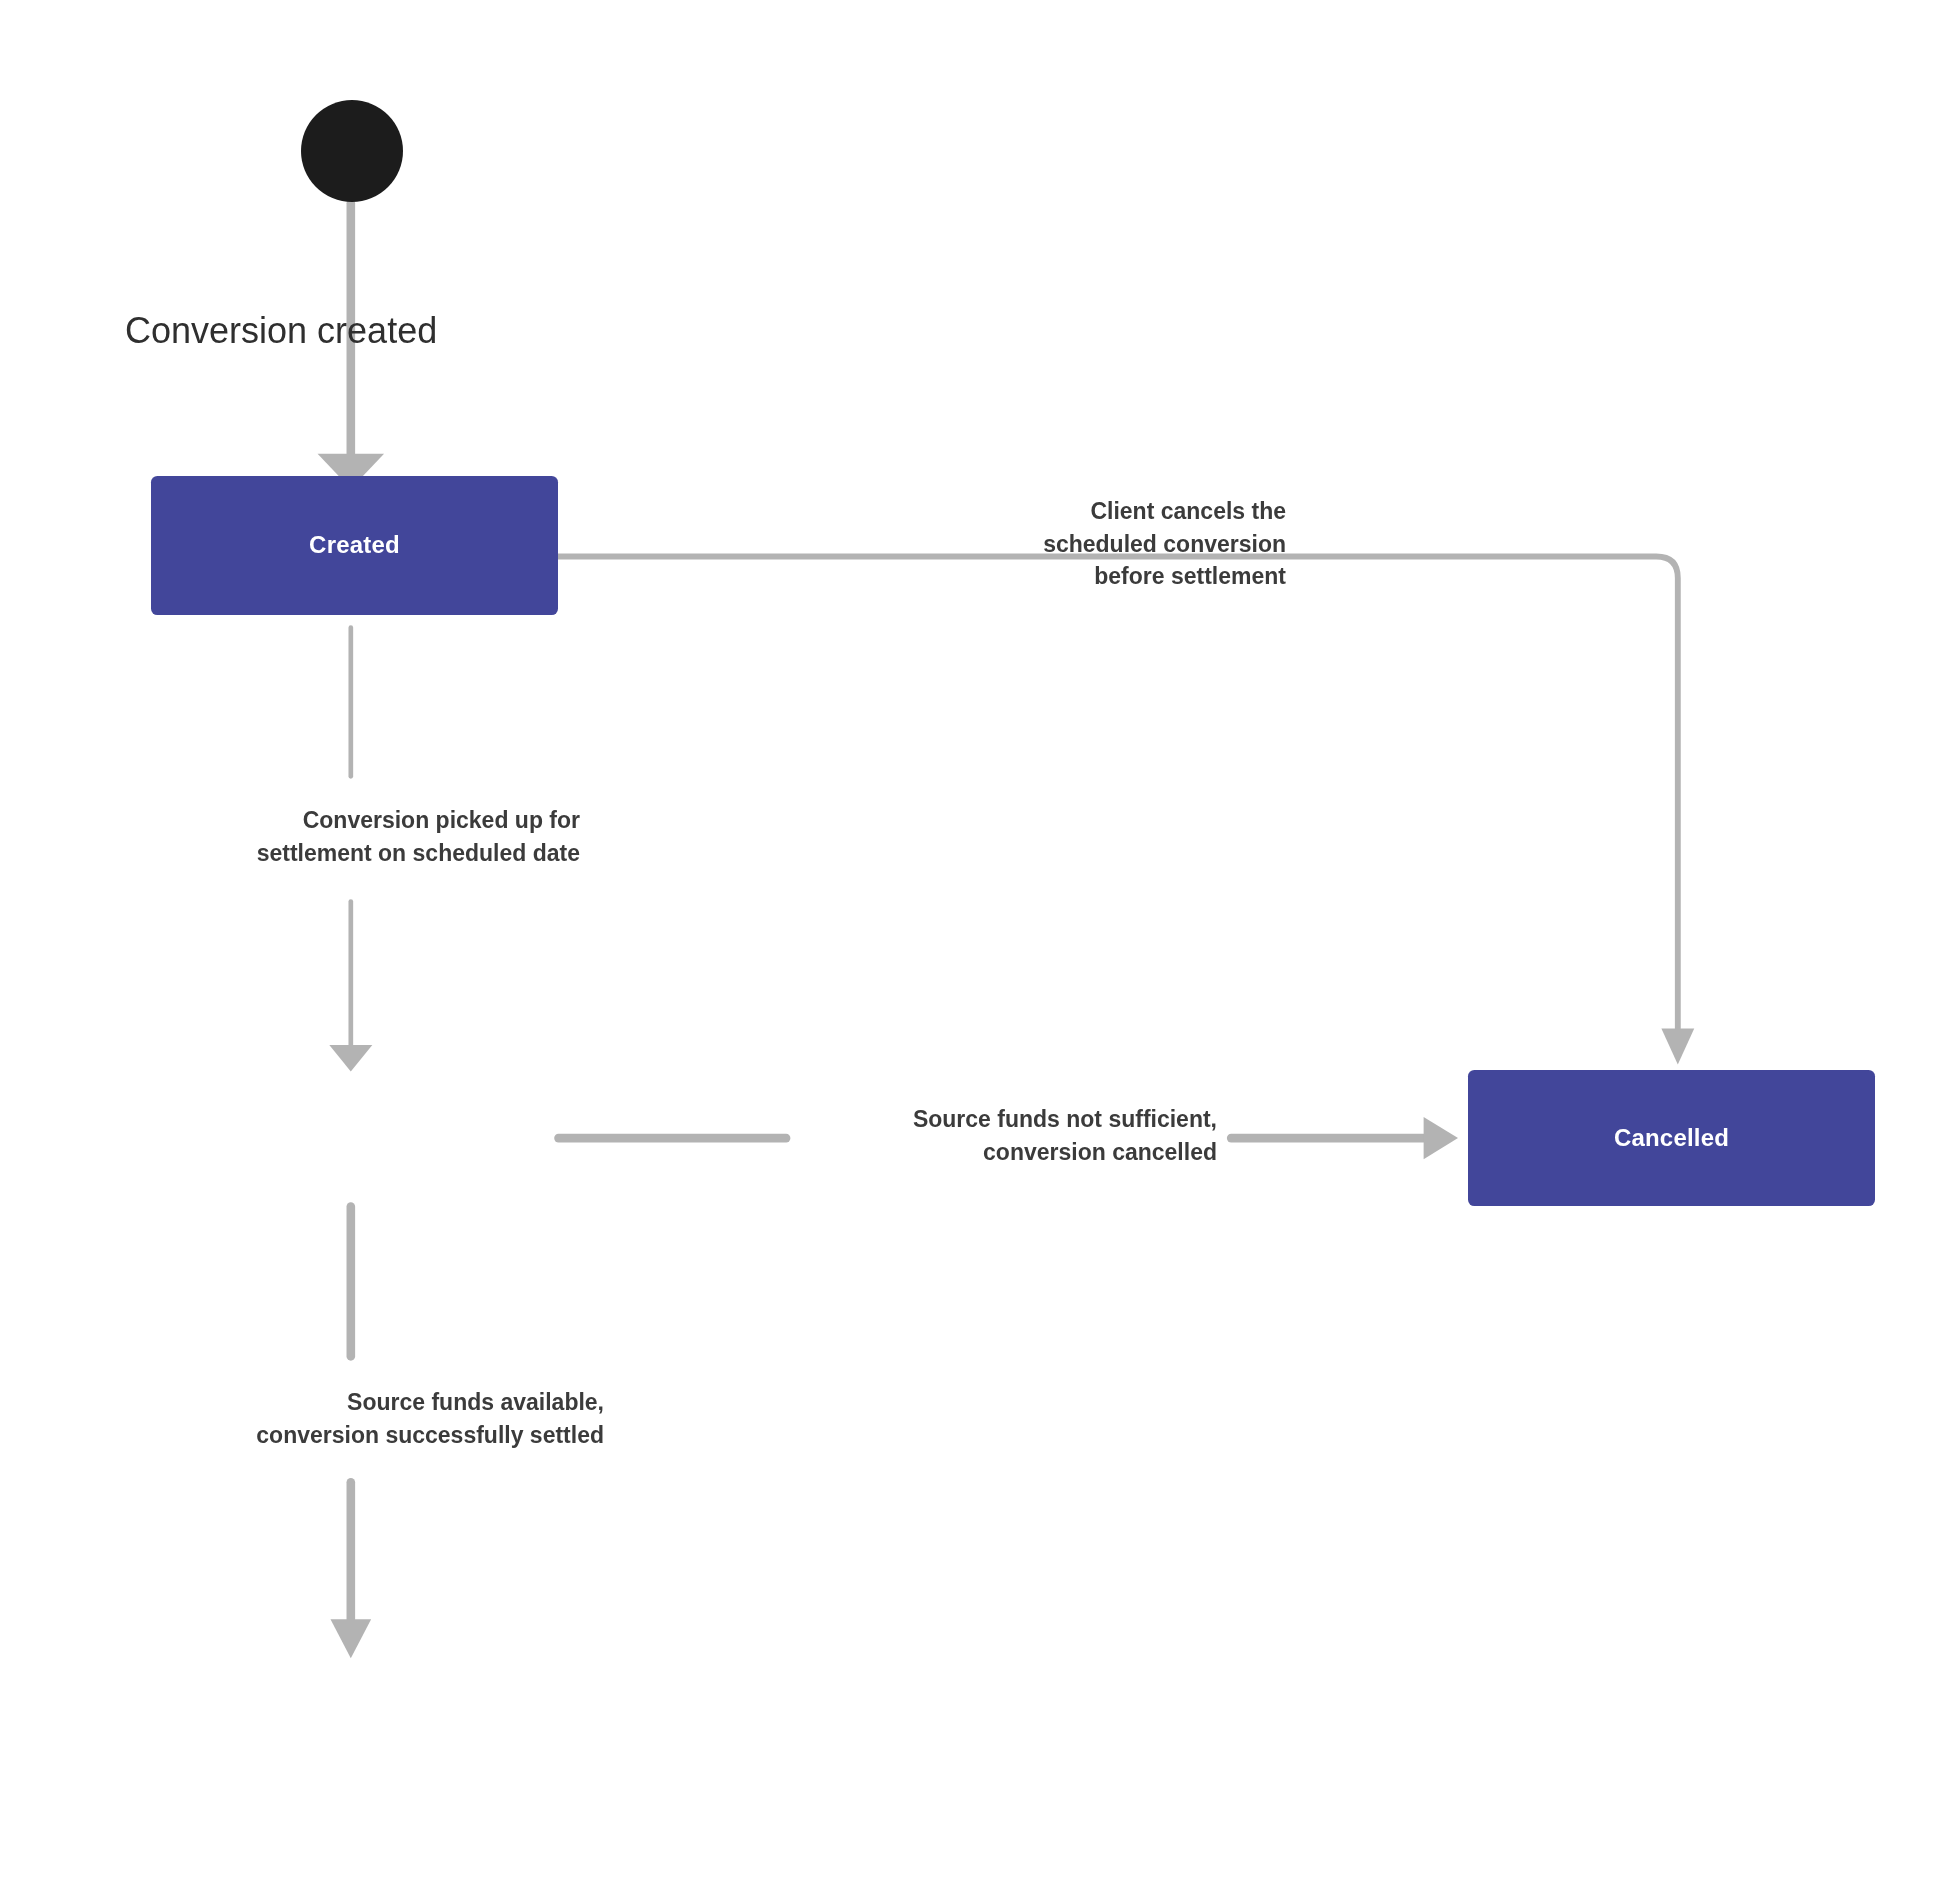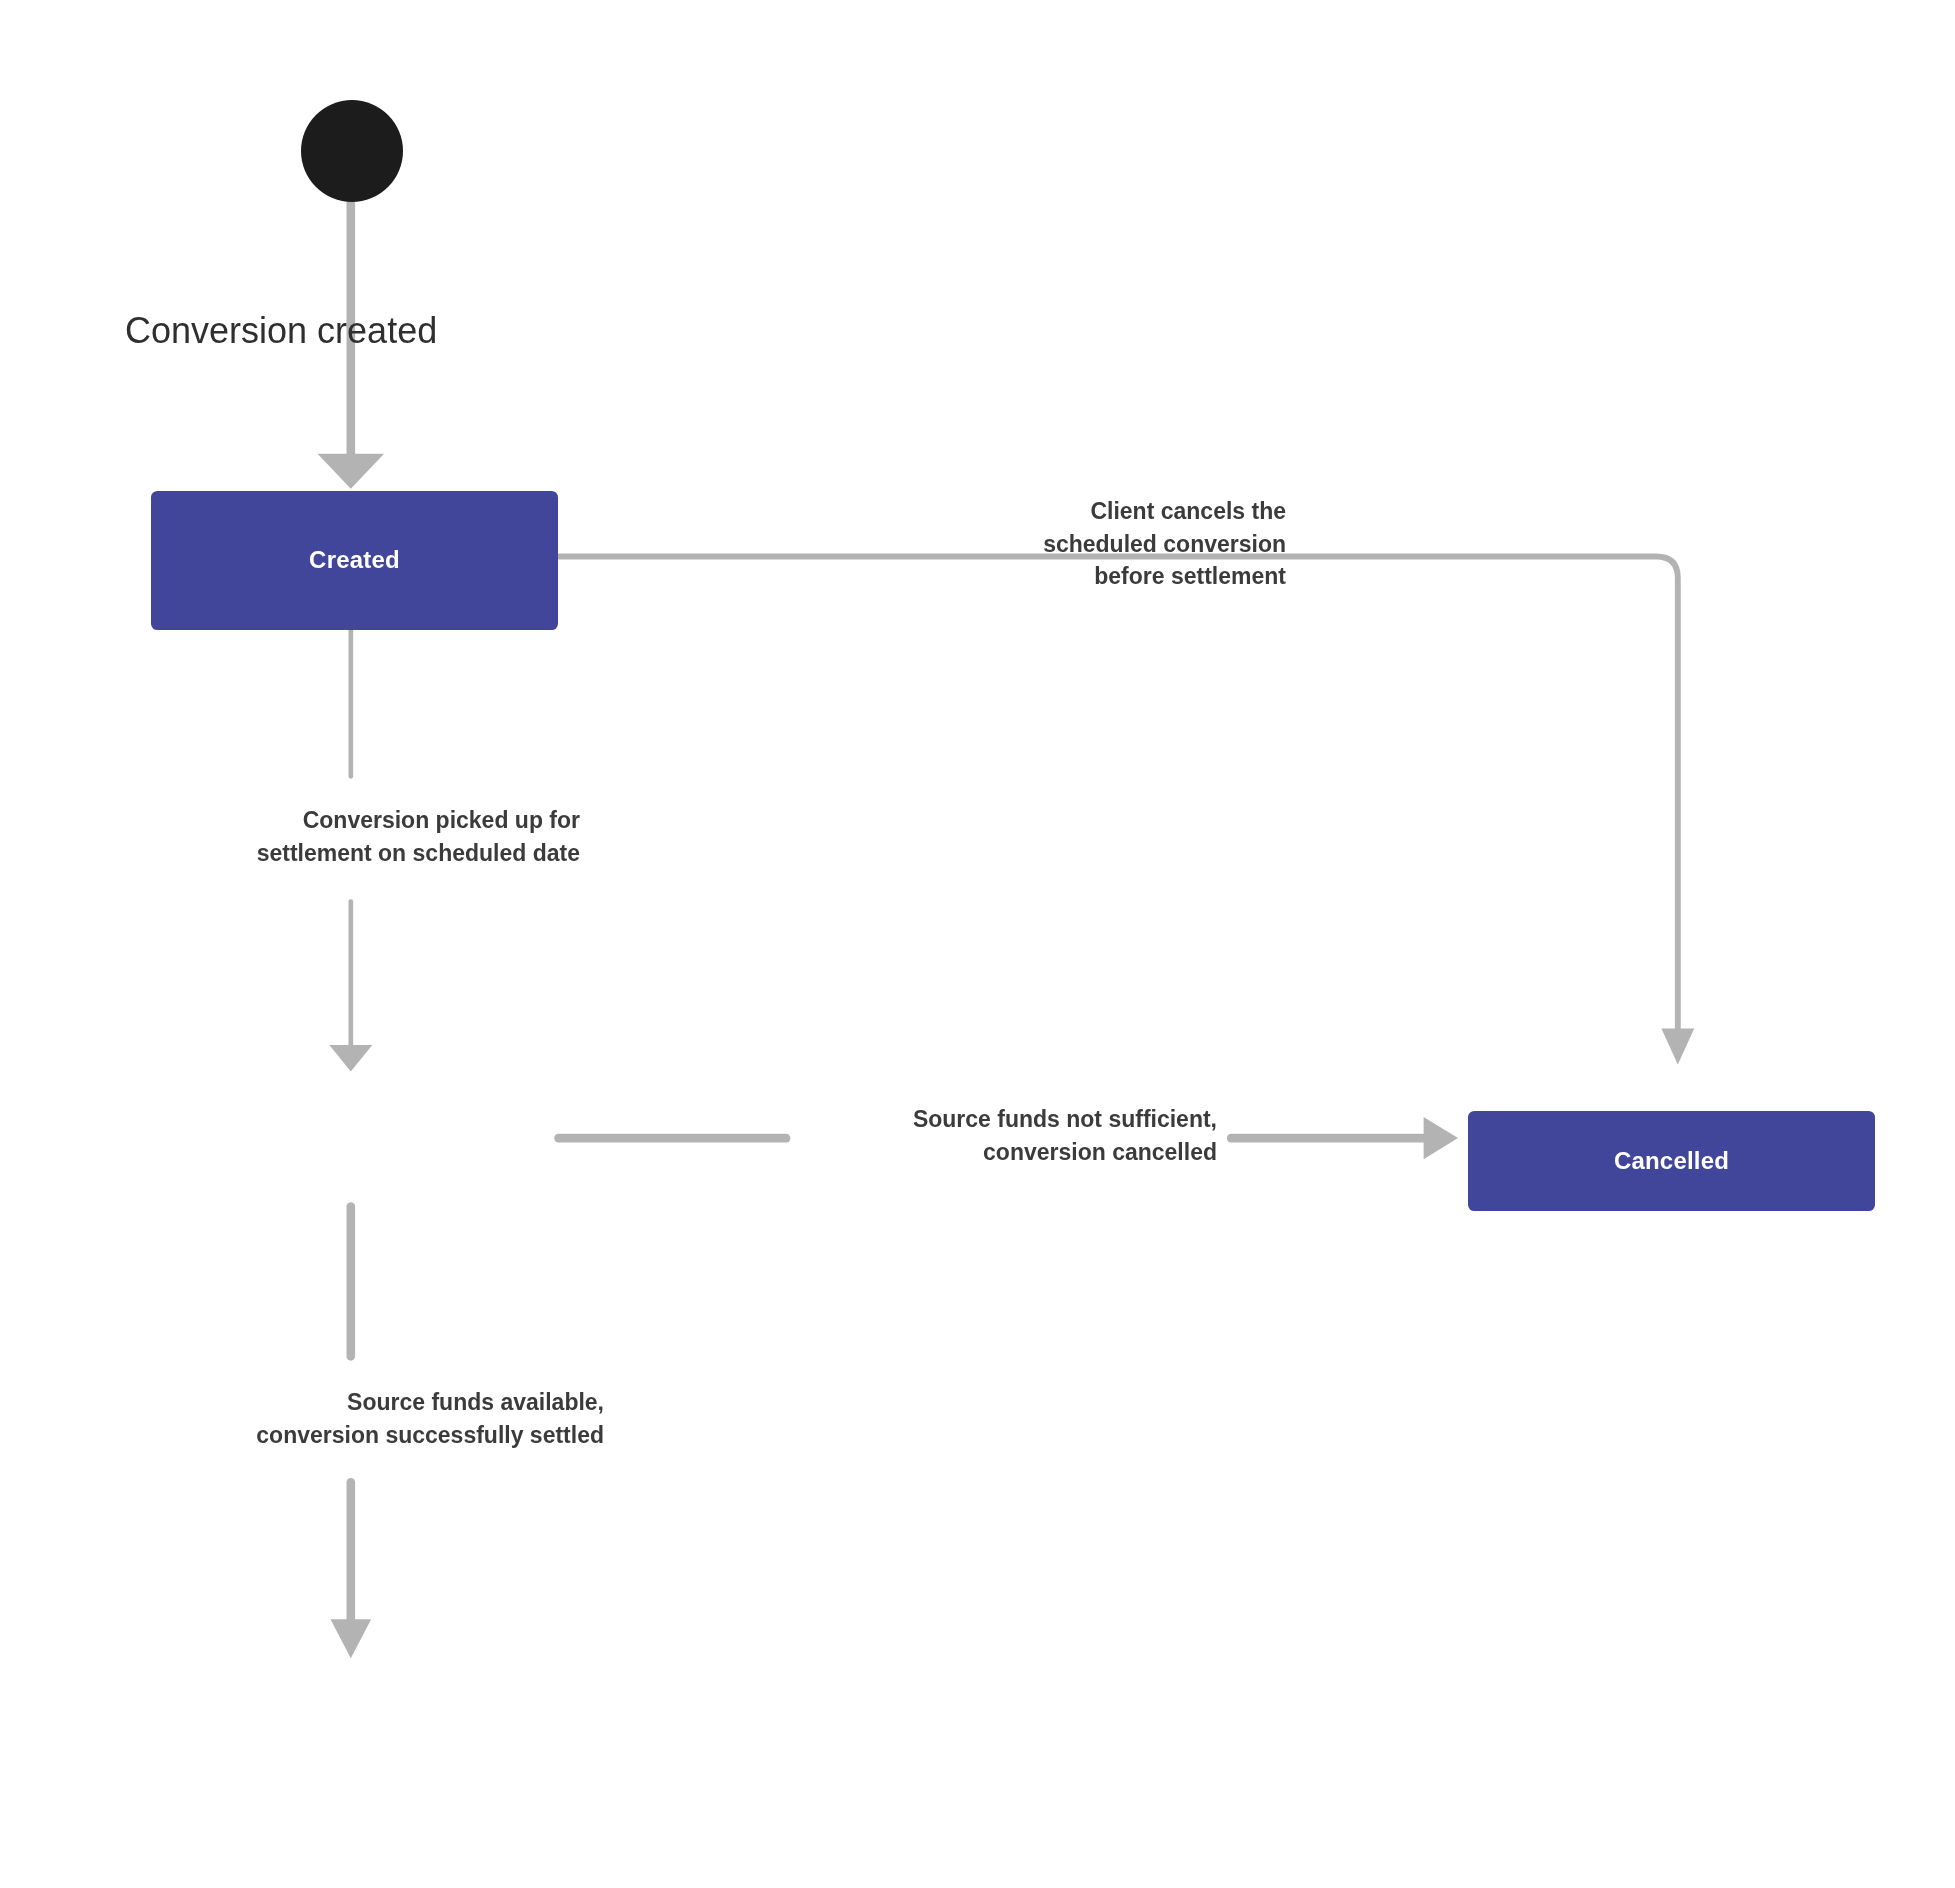--- a/index.html
+++ b/index.html
@@ -105,26 +105,26 @@
       <line x1="897" y1="3085" x2="897" y2="3468" stroke="#b3b3b3" stroke-width="22" stroke-linecap="round"></line>
       <line x1="897" y1="3790" x2="897" y2="4140" stroke="#b3b3b3" stroke-width="22" stroke-linecap="round"></line>
       <polygon points="845,4140 949,4140 897,4240" fill="#b3b3b3"></polygon>
     </g>
   </svg>
 
   <div class="start-node" style="left:301px; top:100px; width:102px; height:102px;"></div>
 
   <div class="start-caption" style="left:125px; top:313px;">Conversion created</div>
 
-  <div class="node-box" style="left:151px; top:491px; width:407px; height:139px; background:#42469a;">
+  <div class="node-box" style="left:151px; top:476px; width:407px; height:139px; background:#42469a;">
     <span class="node-label">Created</span>
   </div>
 
 
-  <div class="node-box" style="left:1468px; top:1070px; width:407px; height:100px; background:#42469a;margin-top:41px;">
+  <div class="node-box" style="left:1468px; top:1070px; width:407px; height:136px; background:#42469a;">
     <span class="node-label">Cancelled</span>
   </div>
 
 
   <div class="edge-label" style="left:942px; top:495px; width:344px;">Client cancels the
 scheduled conversion
 before settlement</div>
 
   <div class="edge-label" style="left:804px; top:1103px; width:413px;">Source funds not sufficient,
 conversion cancelled</div>

